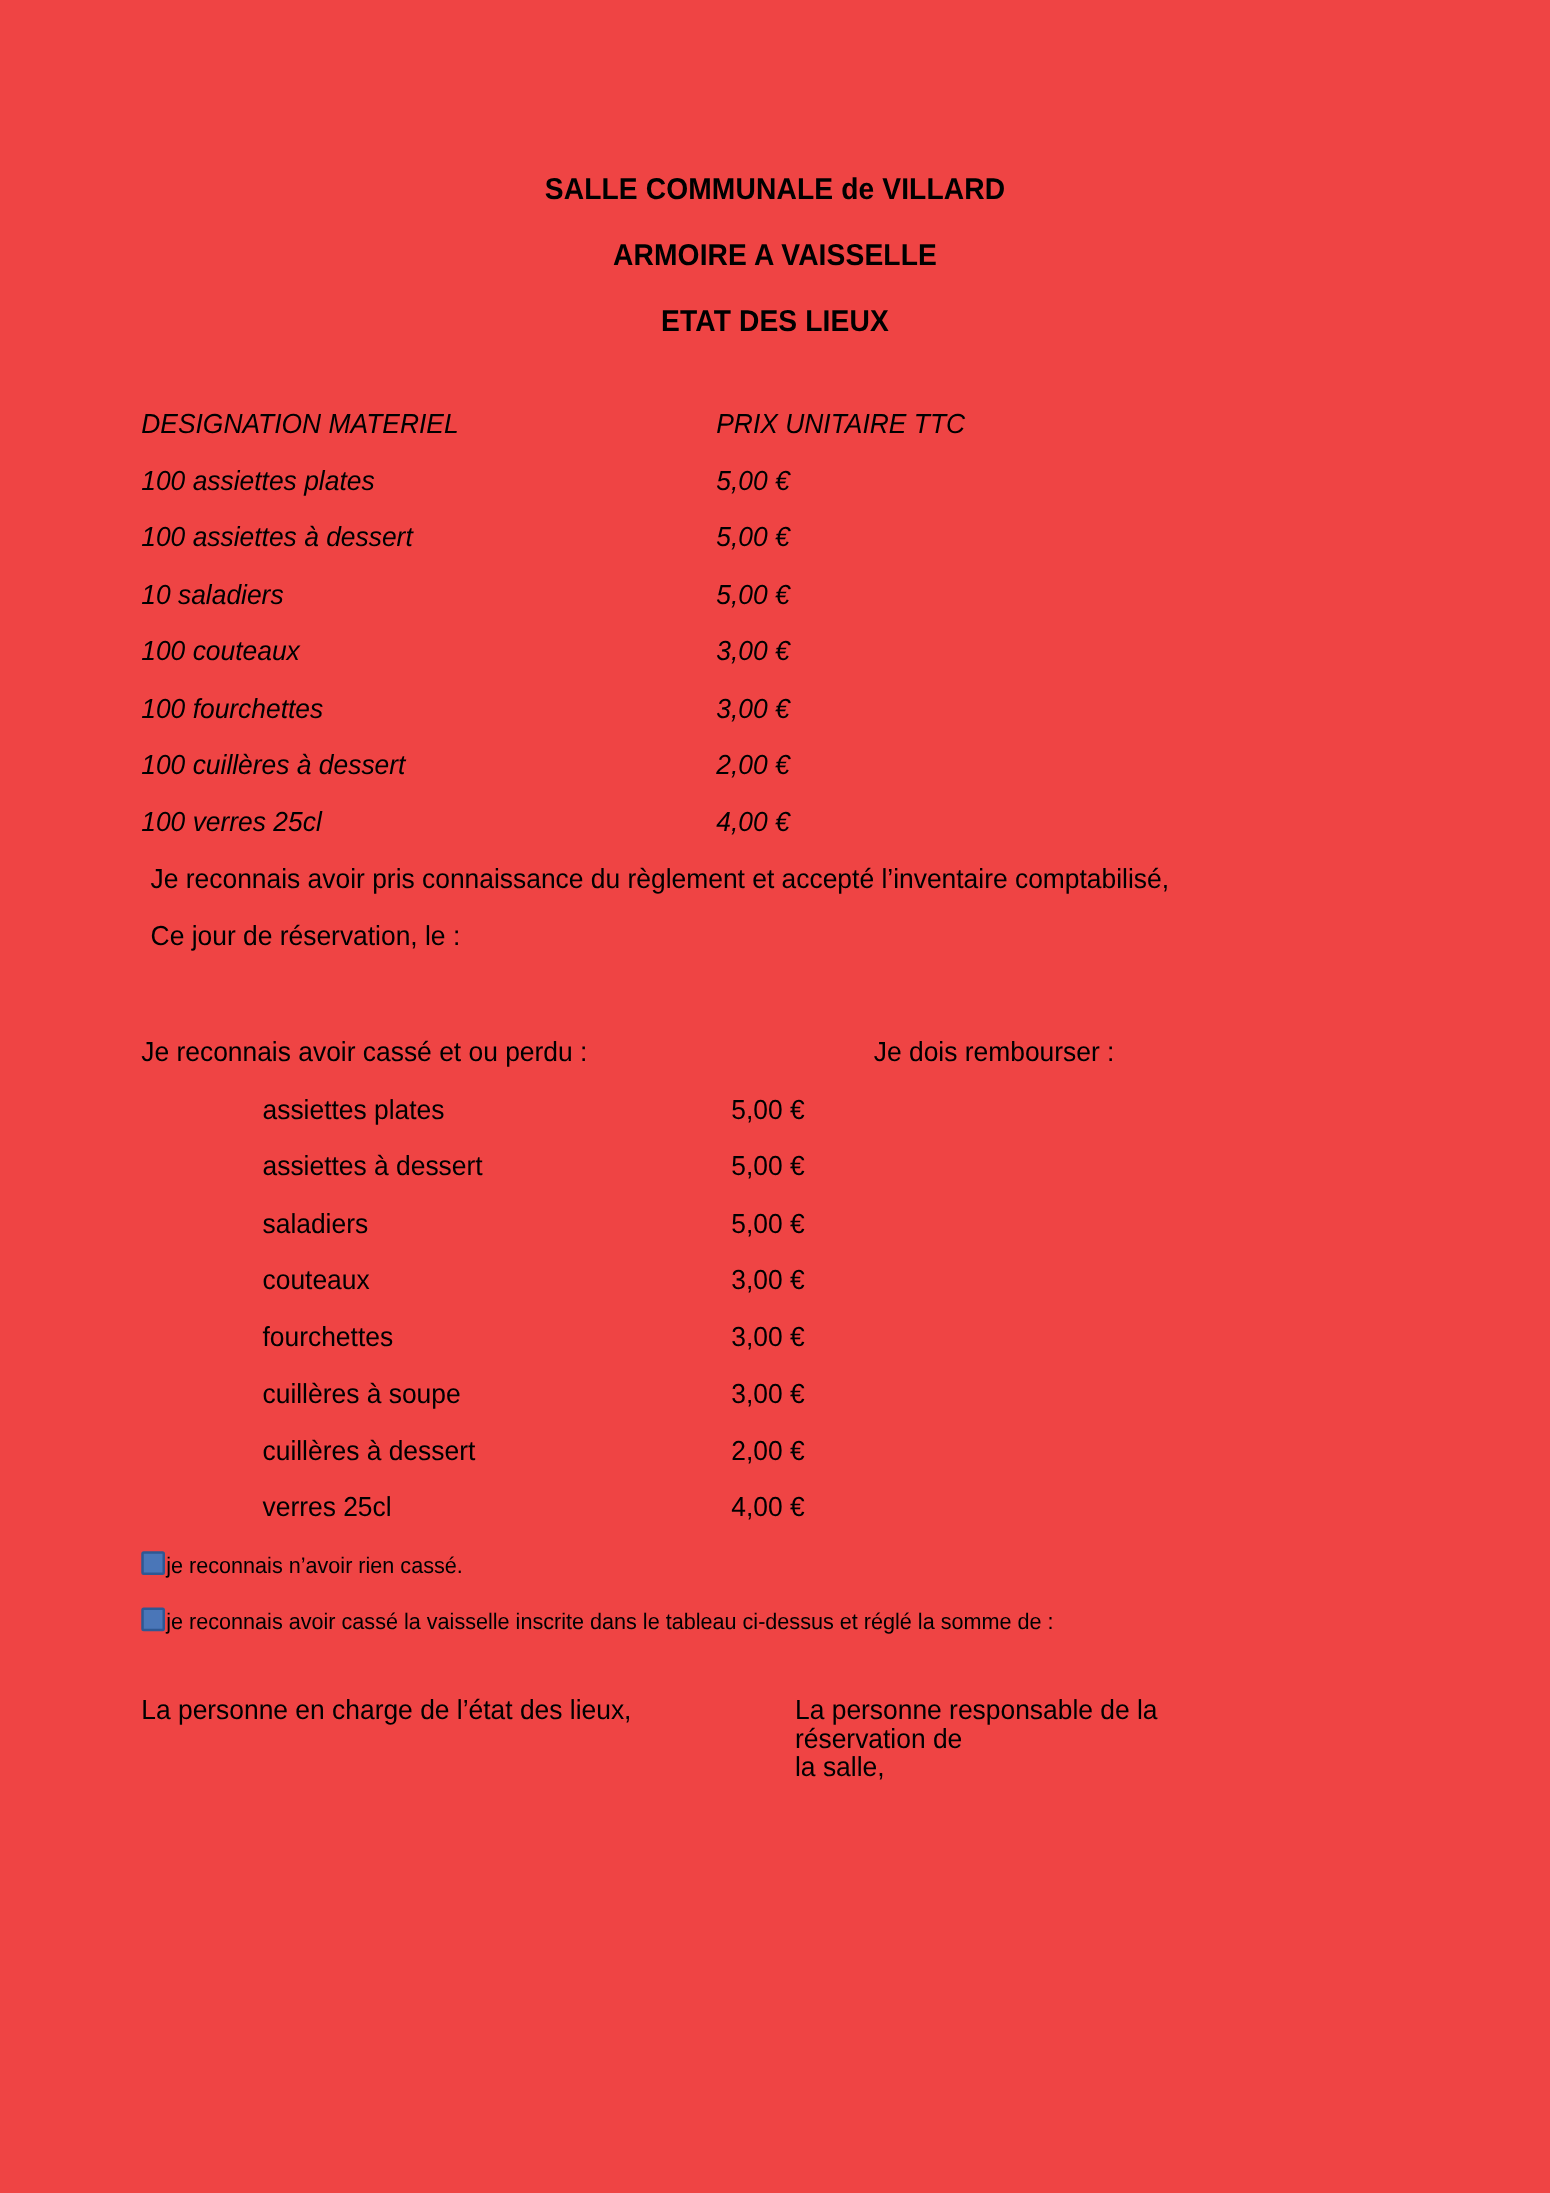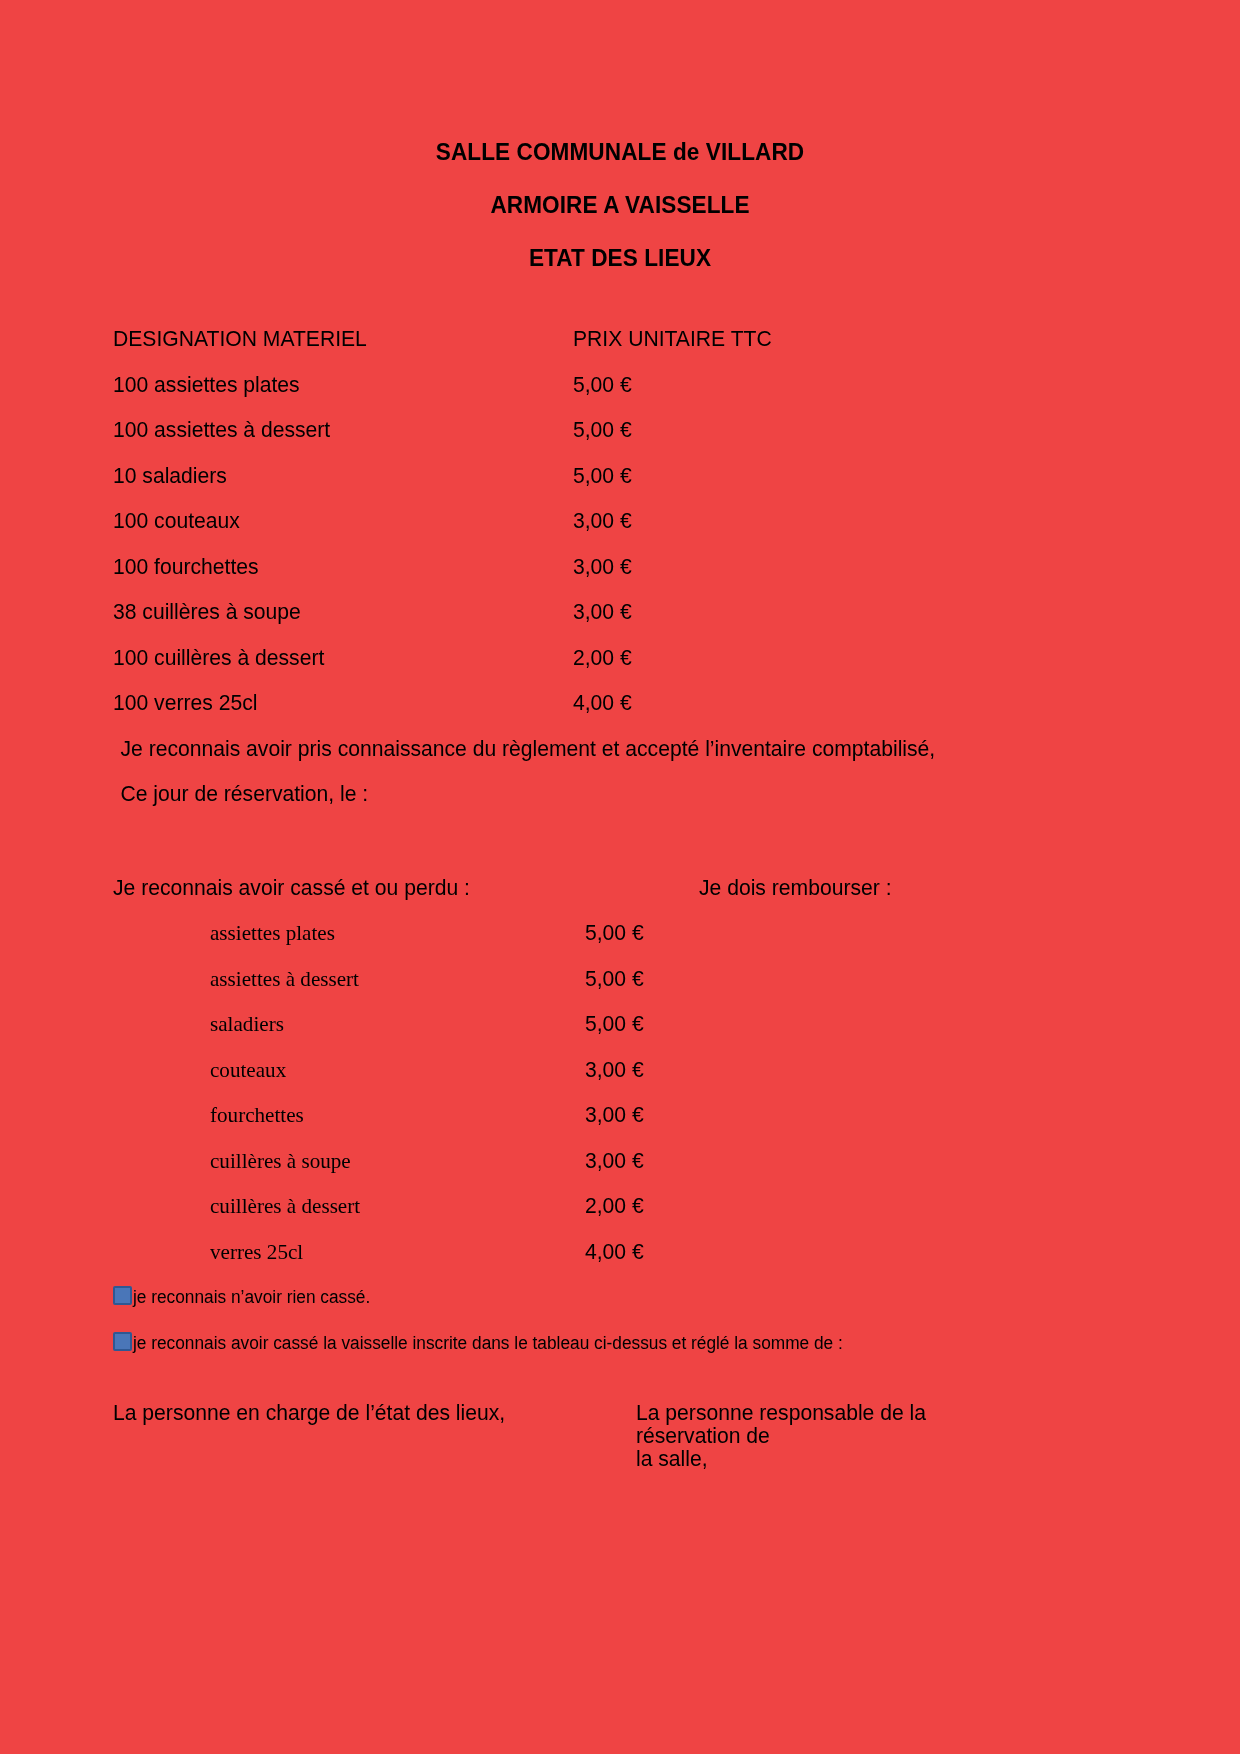--- a/index.html
+++ b/index.html
@@ -52,20 +52,21 @@
     transform: scaleX(0.96);
     transform-origin: left center;
     white-space: nowrap;
   }
 
   
   .inv-table {
     margin-top: 58px;
     border-collapse: collapse;
     width: 100%;
+    font-style: italic;
   }
   .inv-table td {
     font-size: 22px;
     line-height: 1.0;
     padding: 0;
     vertical-align: top;
     white-space: nowrap;
   }
   .inv-table tr { height: 45.5px; }
   .col-desc {
@@ -122,21 +123,20 @@
     font-size: 22px;
     line-height: 1.0;
     padding: 0;
     vertical-align: top;
     white-space: nowrap;
   }
   .brk-table tr { height: 45.5px; }
   .brk-desc {
     width: 375px;
     padding-left: 210px !important;
-    font-family: Liberation Serif, serif;
   }
   .brk-desc span, .brk-price span {
     display: inline-block;
     transform: scaleX(0.96);
     transform-origin: left center;
   }
 
   
   .check-line {
     position: relative;
@@ -222,24 +222,20 @@
         </tr>
         <tr>
           <td class="col-desc"><span>100 couteaux</span></td>
           <td class="col-price"><span>3,00 €</span></td>
         </tr>
         <tr>
           <td class="col-desc"><span>100 fourchettes</span></td>
           <td class="col-price"><span>3,00 €</span></td>
         </tr>
         <tr>
-          <td class="col-desc"><span>38 cuillères à soupe</span></td>
-          <td class="col-price"><span>3,00 €</span></td>
-        </tr>
-        <tr>
           <td class="col-desc"><span>100 cuillères à dessert</span></td>
           <td class="col-price"><span>2,00 €</span></td>
         </tr>
         <tr>
           <td class="col-desc"><span>100 verres 25cl</span></td>
           <td class="col-price"><span>4,00 €</span></td>
         </tr>
       </tbody>
     </table>
 

